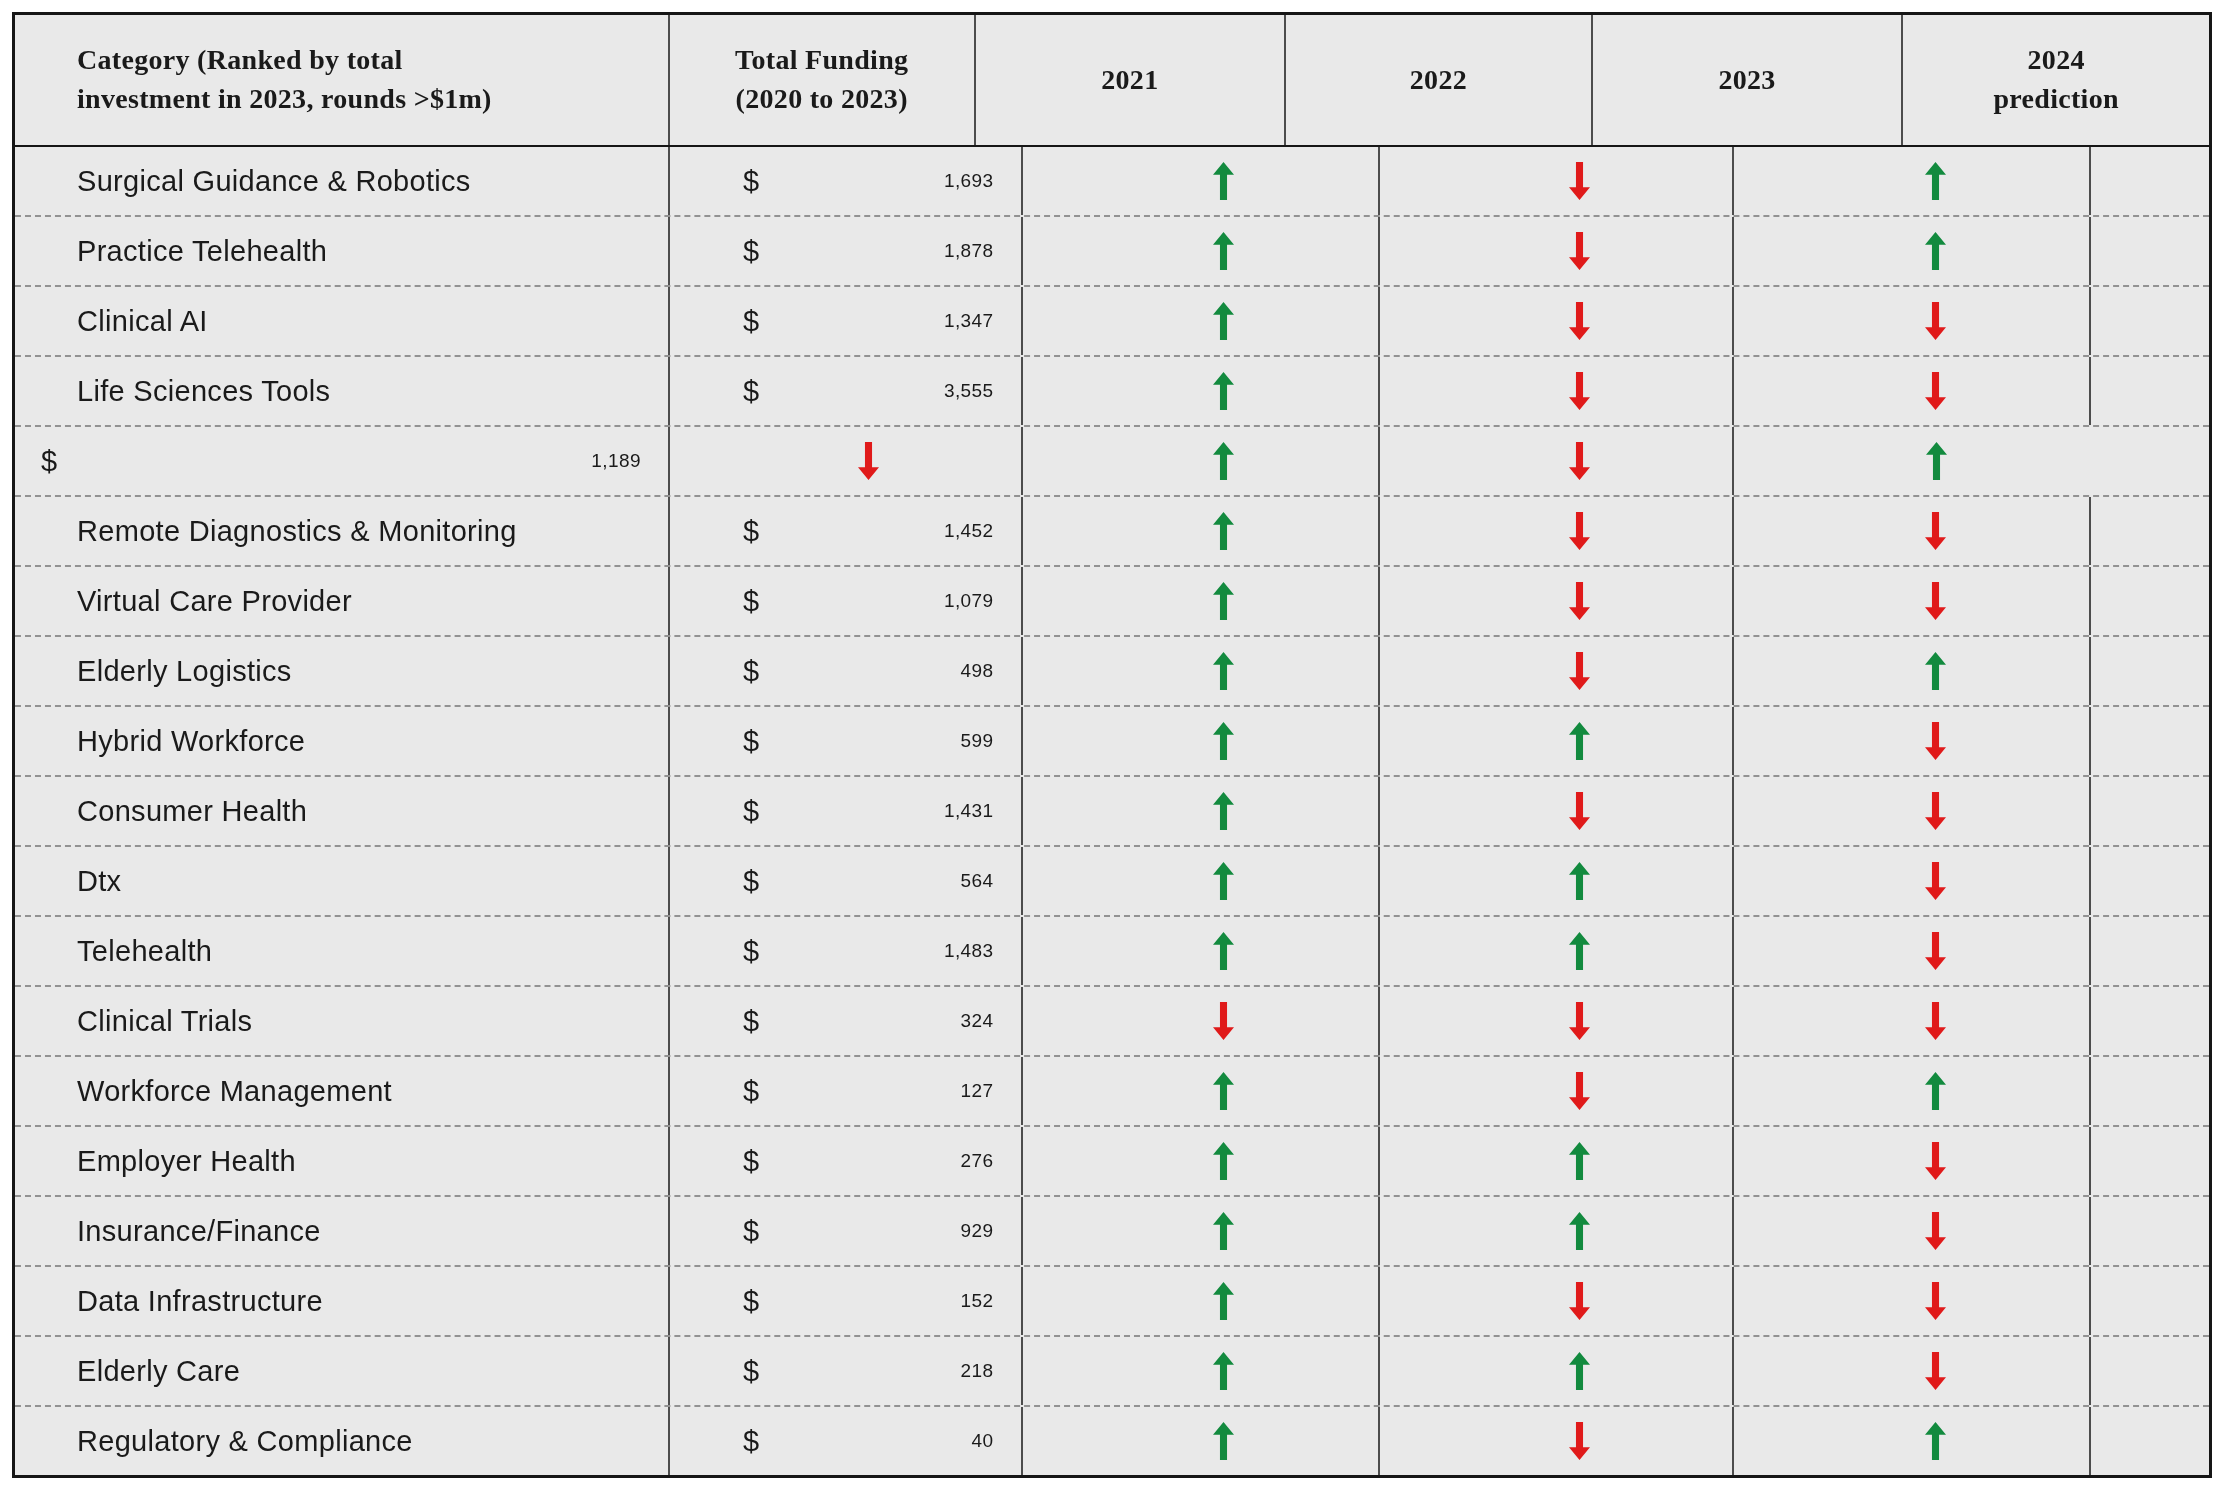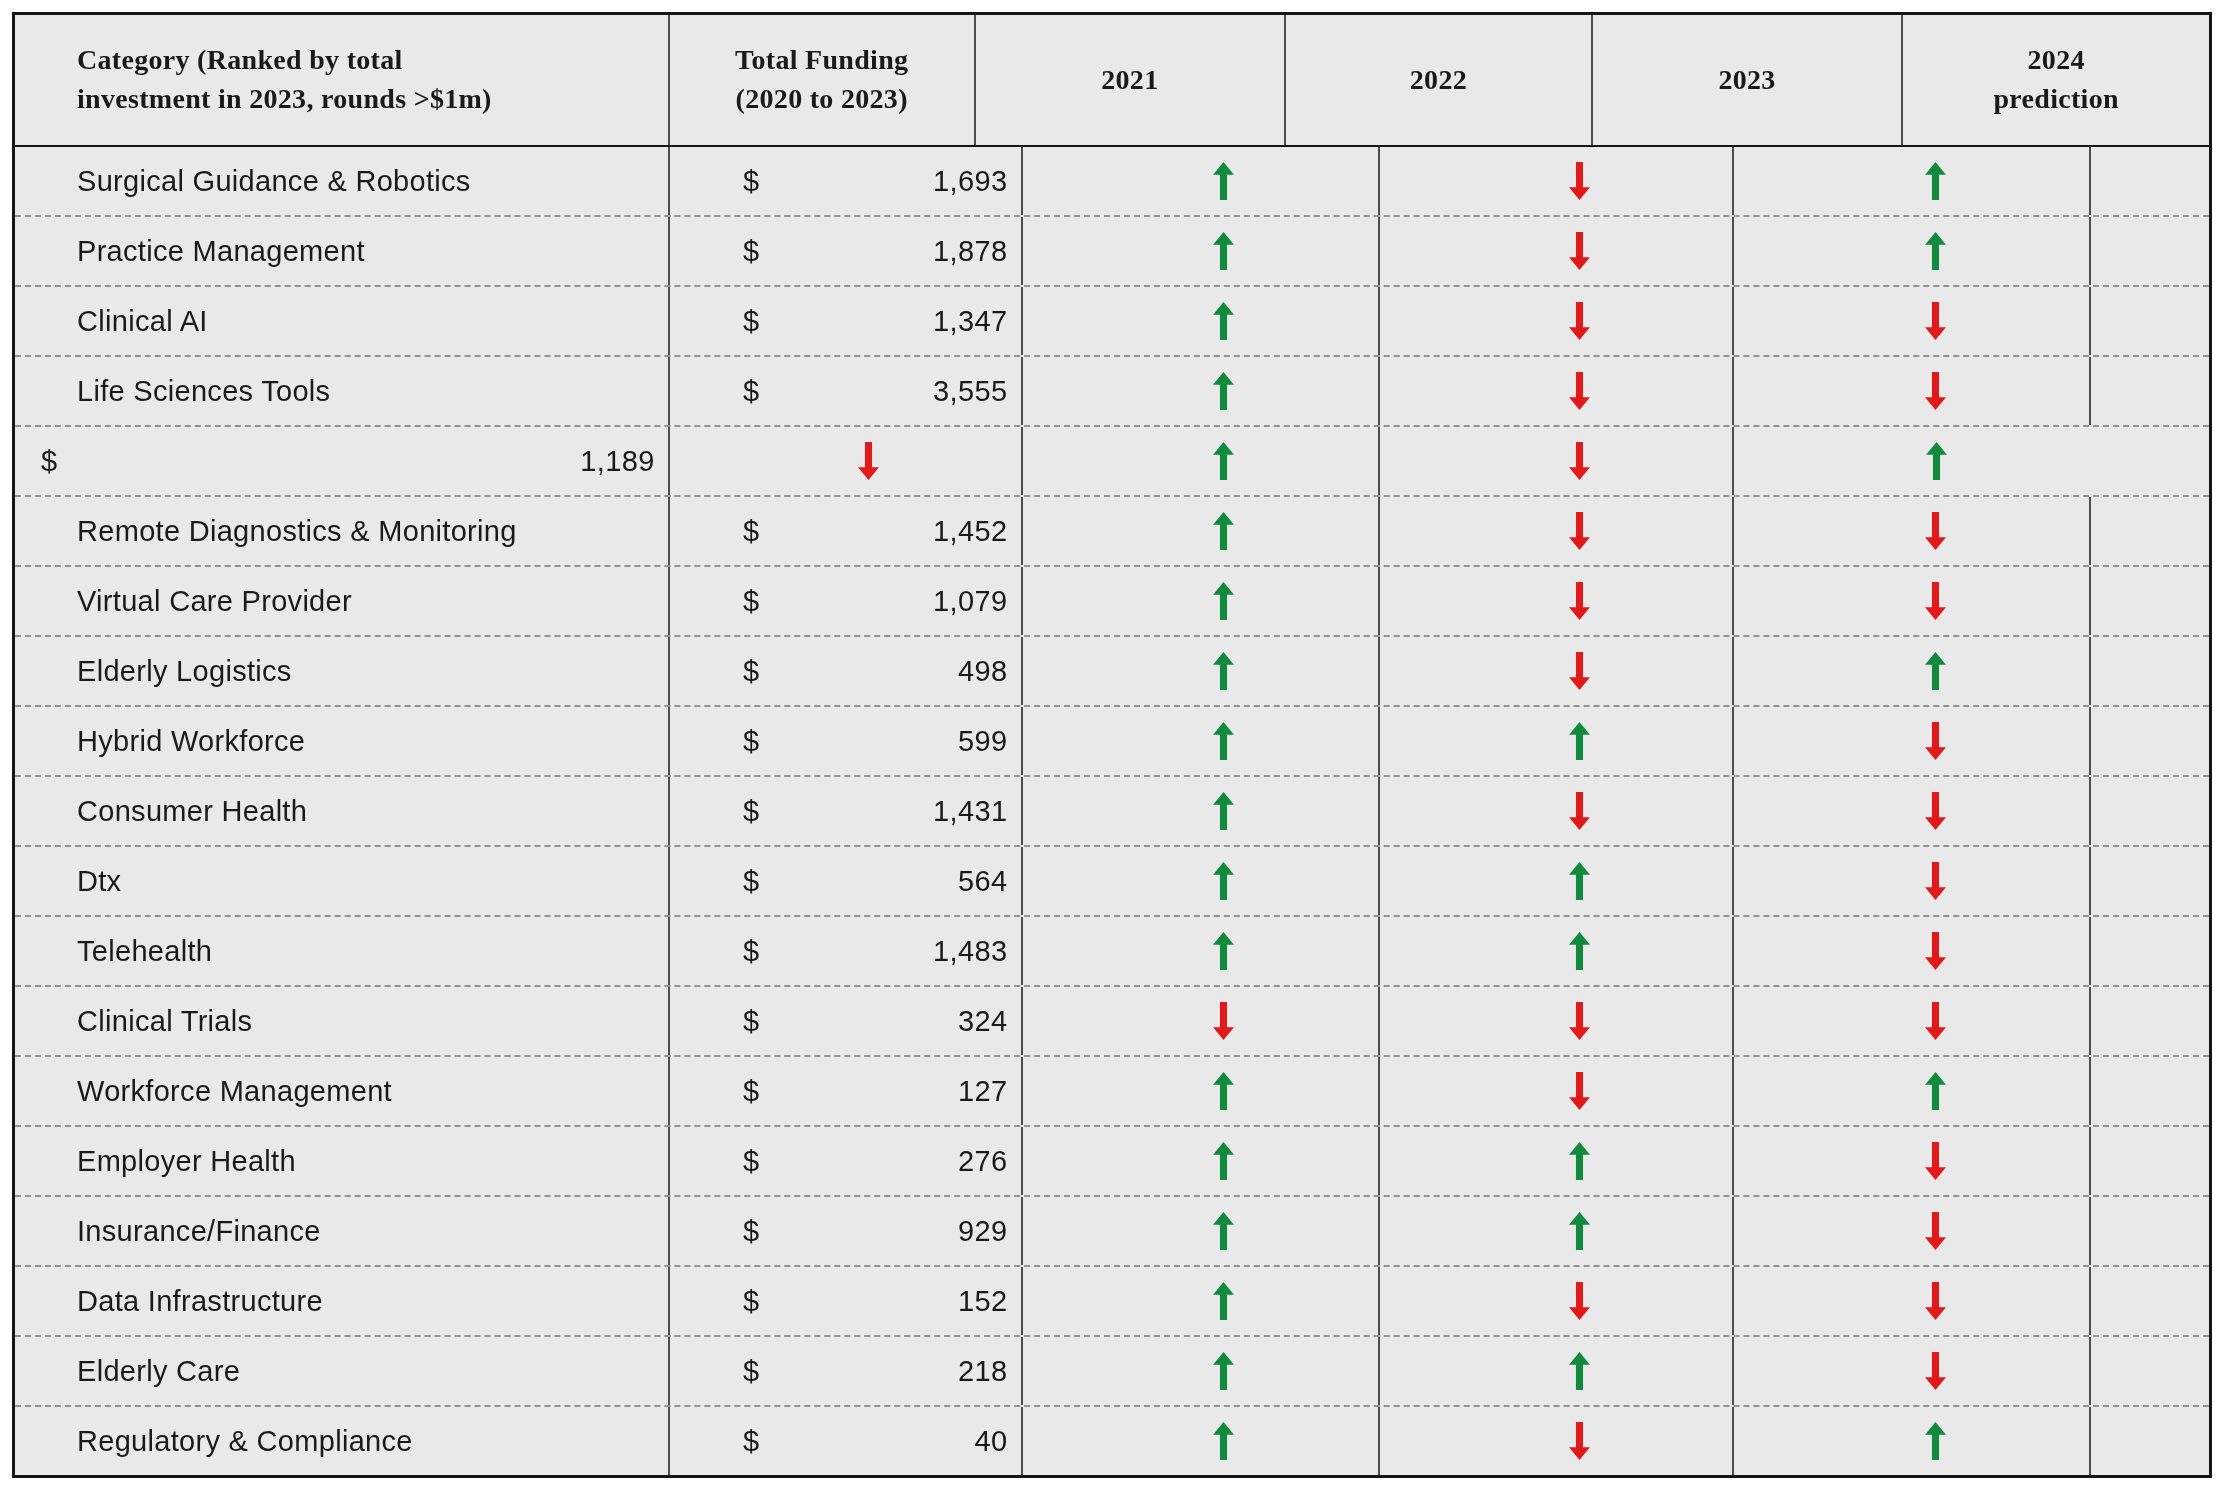--- a/index.html
+++ b/index.html
@@ -68,22 +68,22 @@
     white-space: nowrap;
   }
   .fund {
     justify-content: space-between;
   }
   .dollar {
     font-size: 29px;
     padding-left: 26px;
   }
   .amount {
-    font-size: 29px;
-    padding-right: 13px;
+    font-size: 19px;
+    padding-right: 27px;
     letter-spacing: 0.4px;
   }
   .trend { justify-content: center; }
   .arrow {
     width: 21px;
     height: 40px;
     display: block;
   }
 </style>
 </head>
@@ -127,21 +127,21 @@
         </div>
     <div class="cell trend">
           <svg viewBox="0 0 22 40" class="arrow">
             <polygon points="11,40 0,26.5 7.3,26.5 7.3,0 14.7,0 14.7,26.5 22,26.5" fill="#e01a1a"></polygon>
           </svg>
         </div>
   </div>
 
   <div class="grid-row">
     <div class="cell">
-      <span class="cat-label">Practice Management</span>
+      <span class="cat-label">Practice Telehealth</span>
     </div>
     <div class="cell fund">
       <span class="dollar">$</span>
       <span class="amount">1,878</span>
     </div>
     <div class="cell trend">
           <svg viewBox="0 0 22 40" class="arrow">
             <polygon points="11,0 22,13.5 14.7,13.5 14.7,40 7.3,40 7.3,13.5 0,13.5" fill="#128a3e"></polygon>
           </svg>
         </div>

